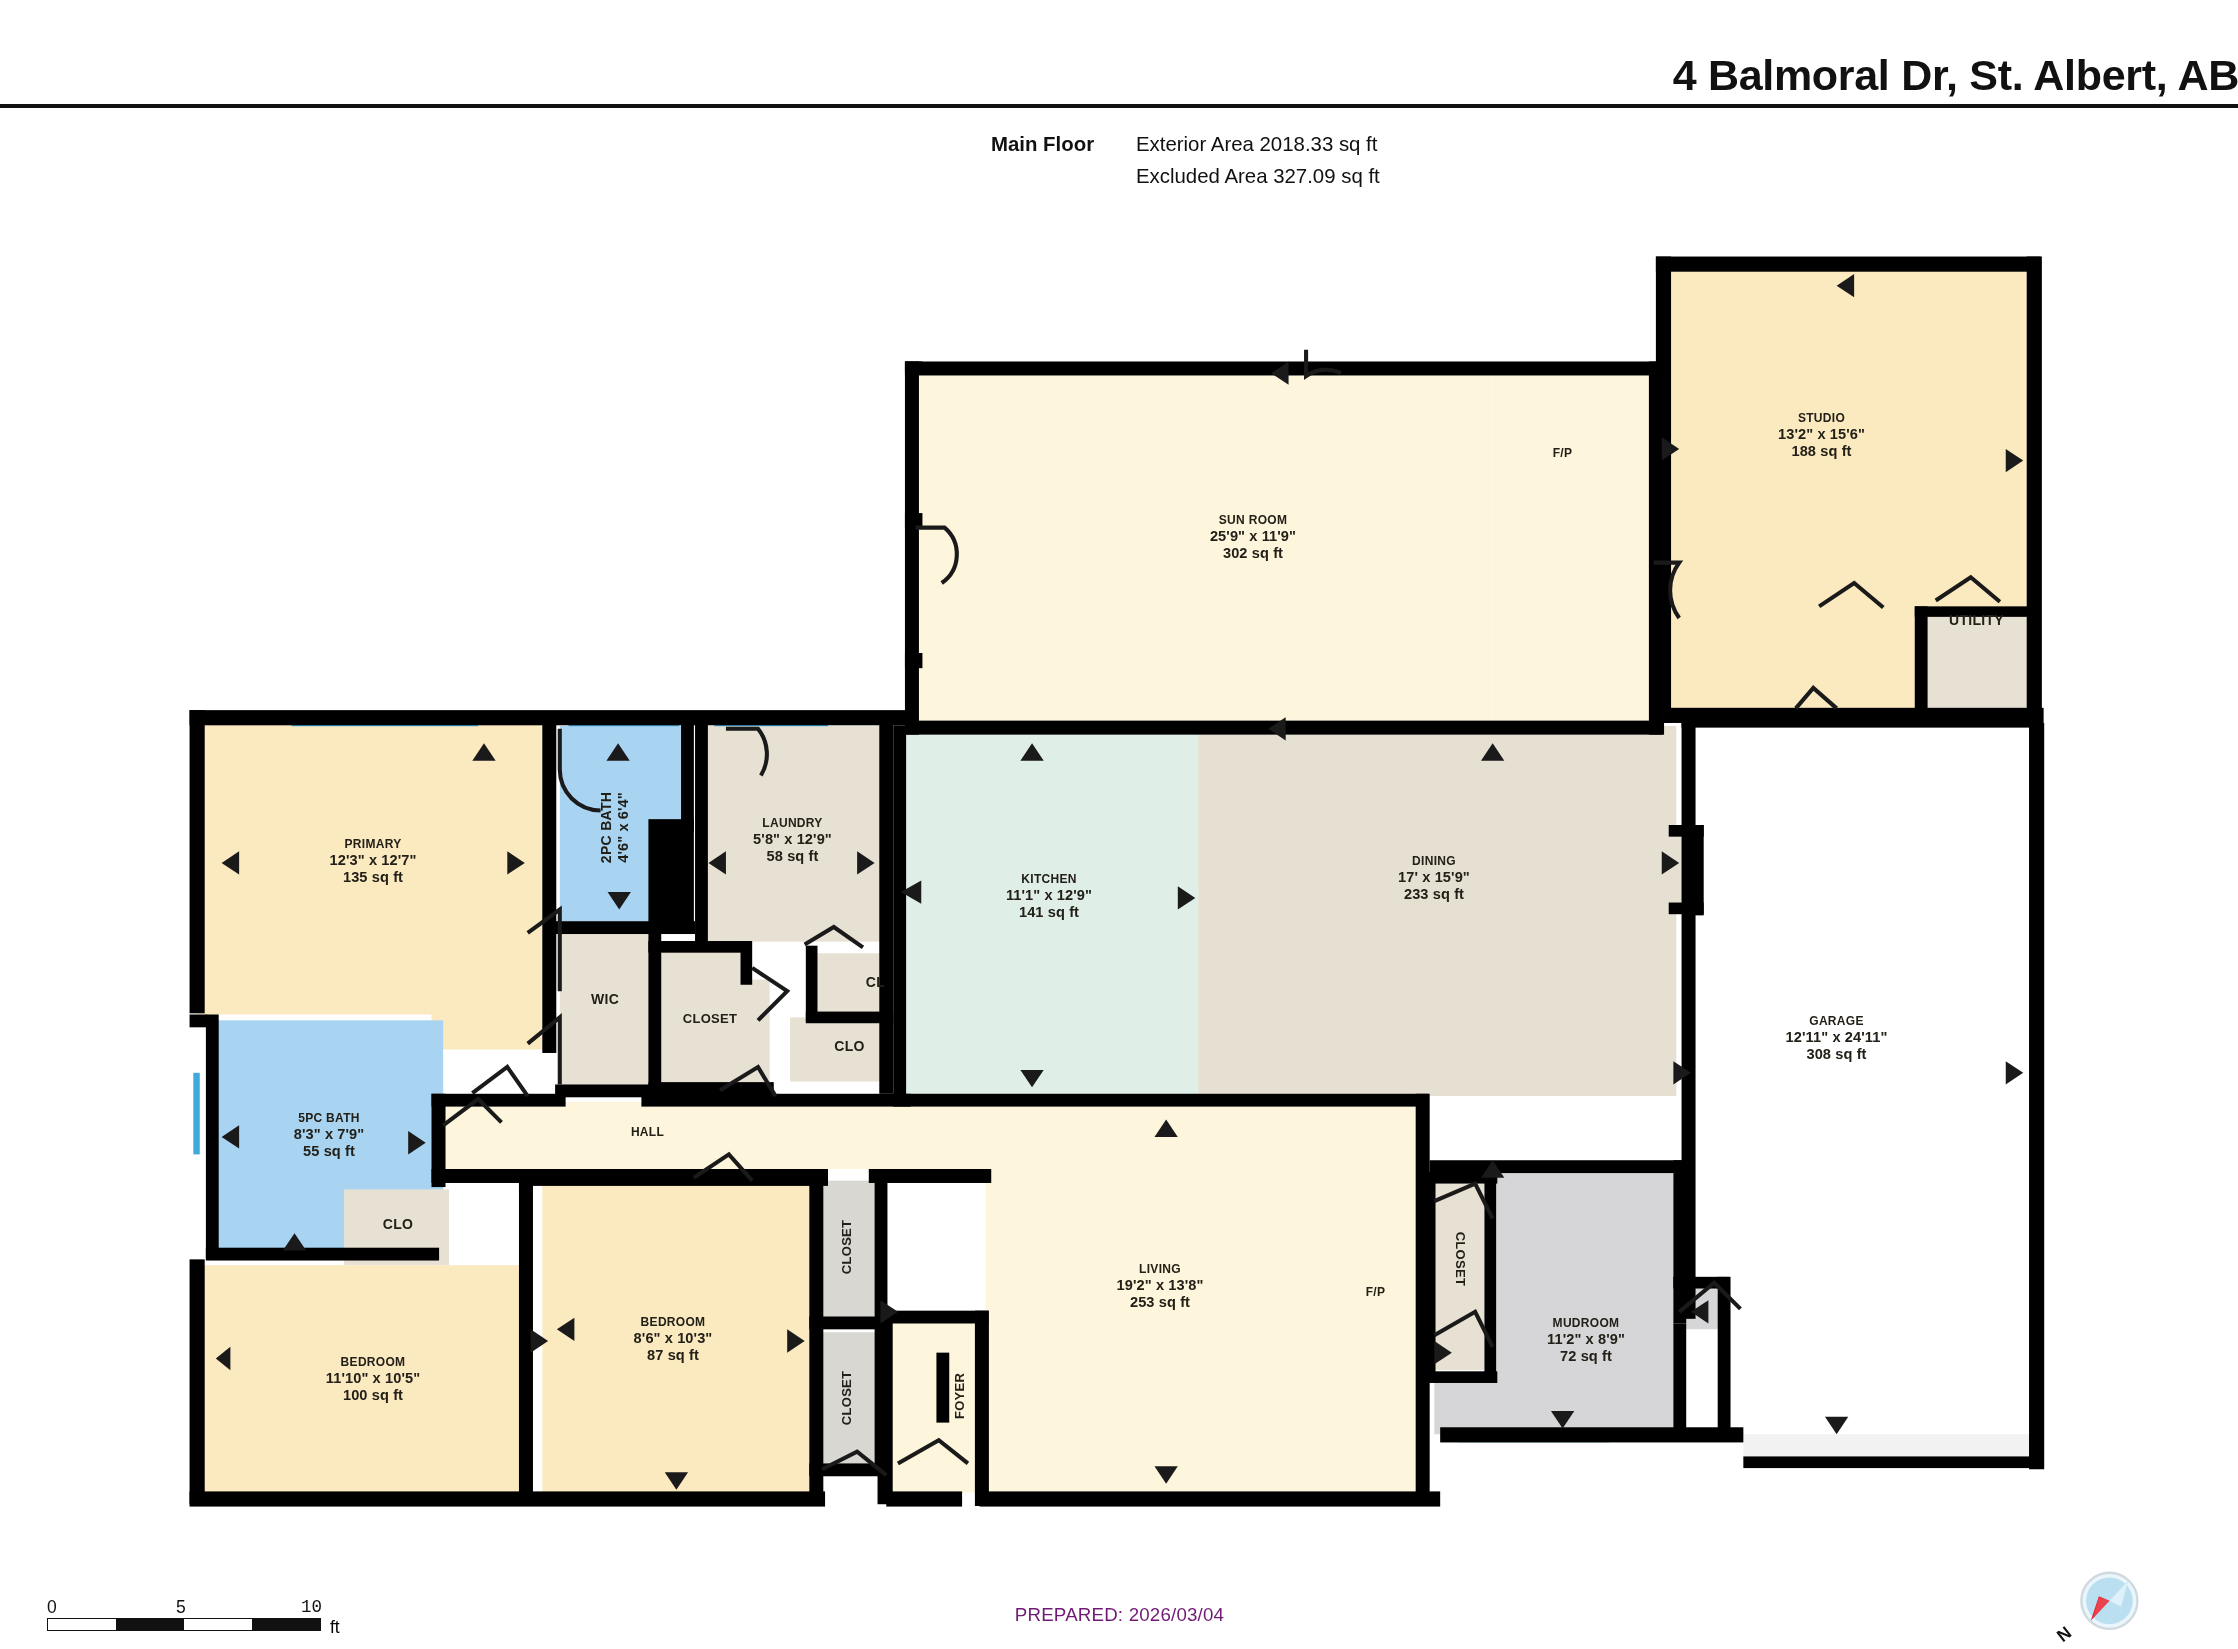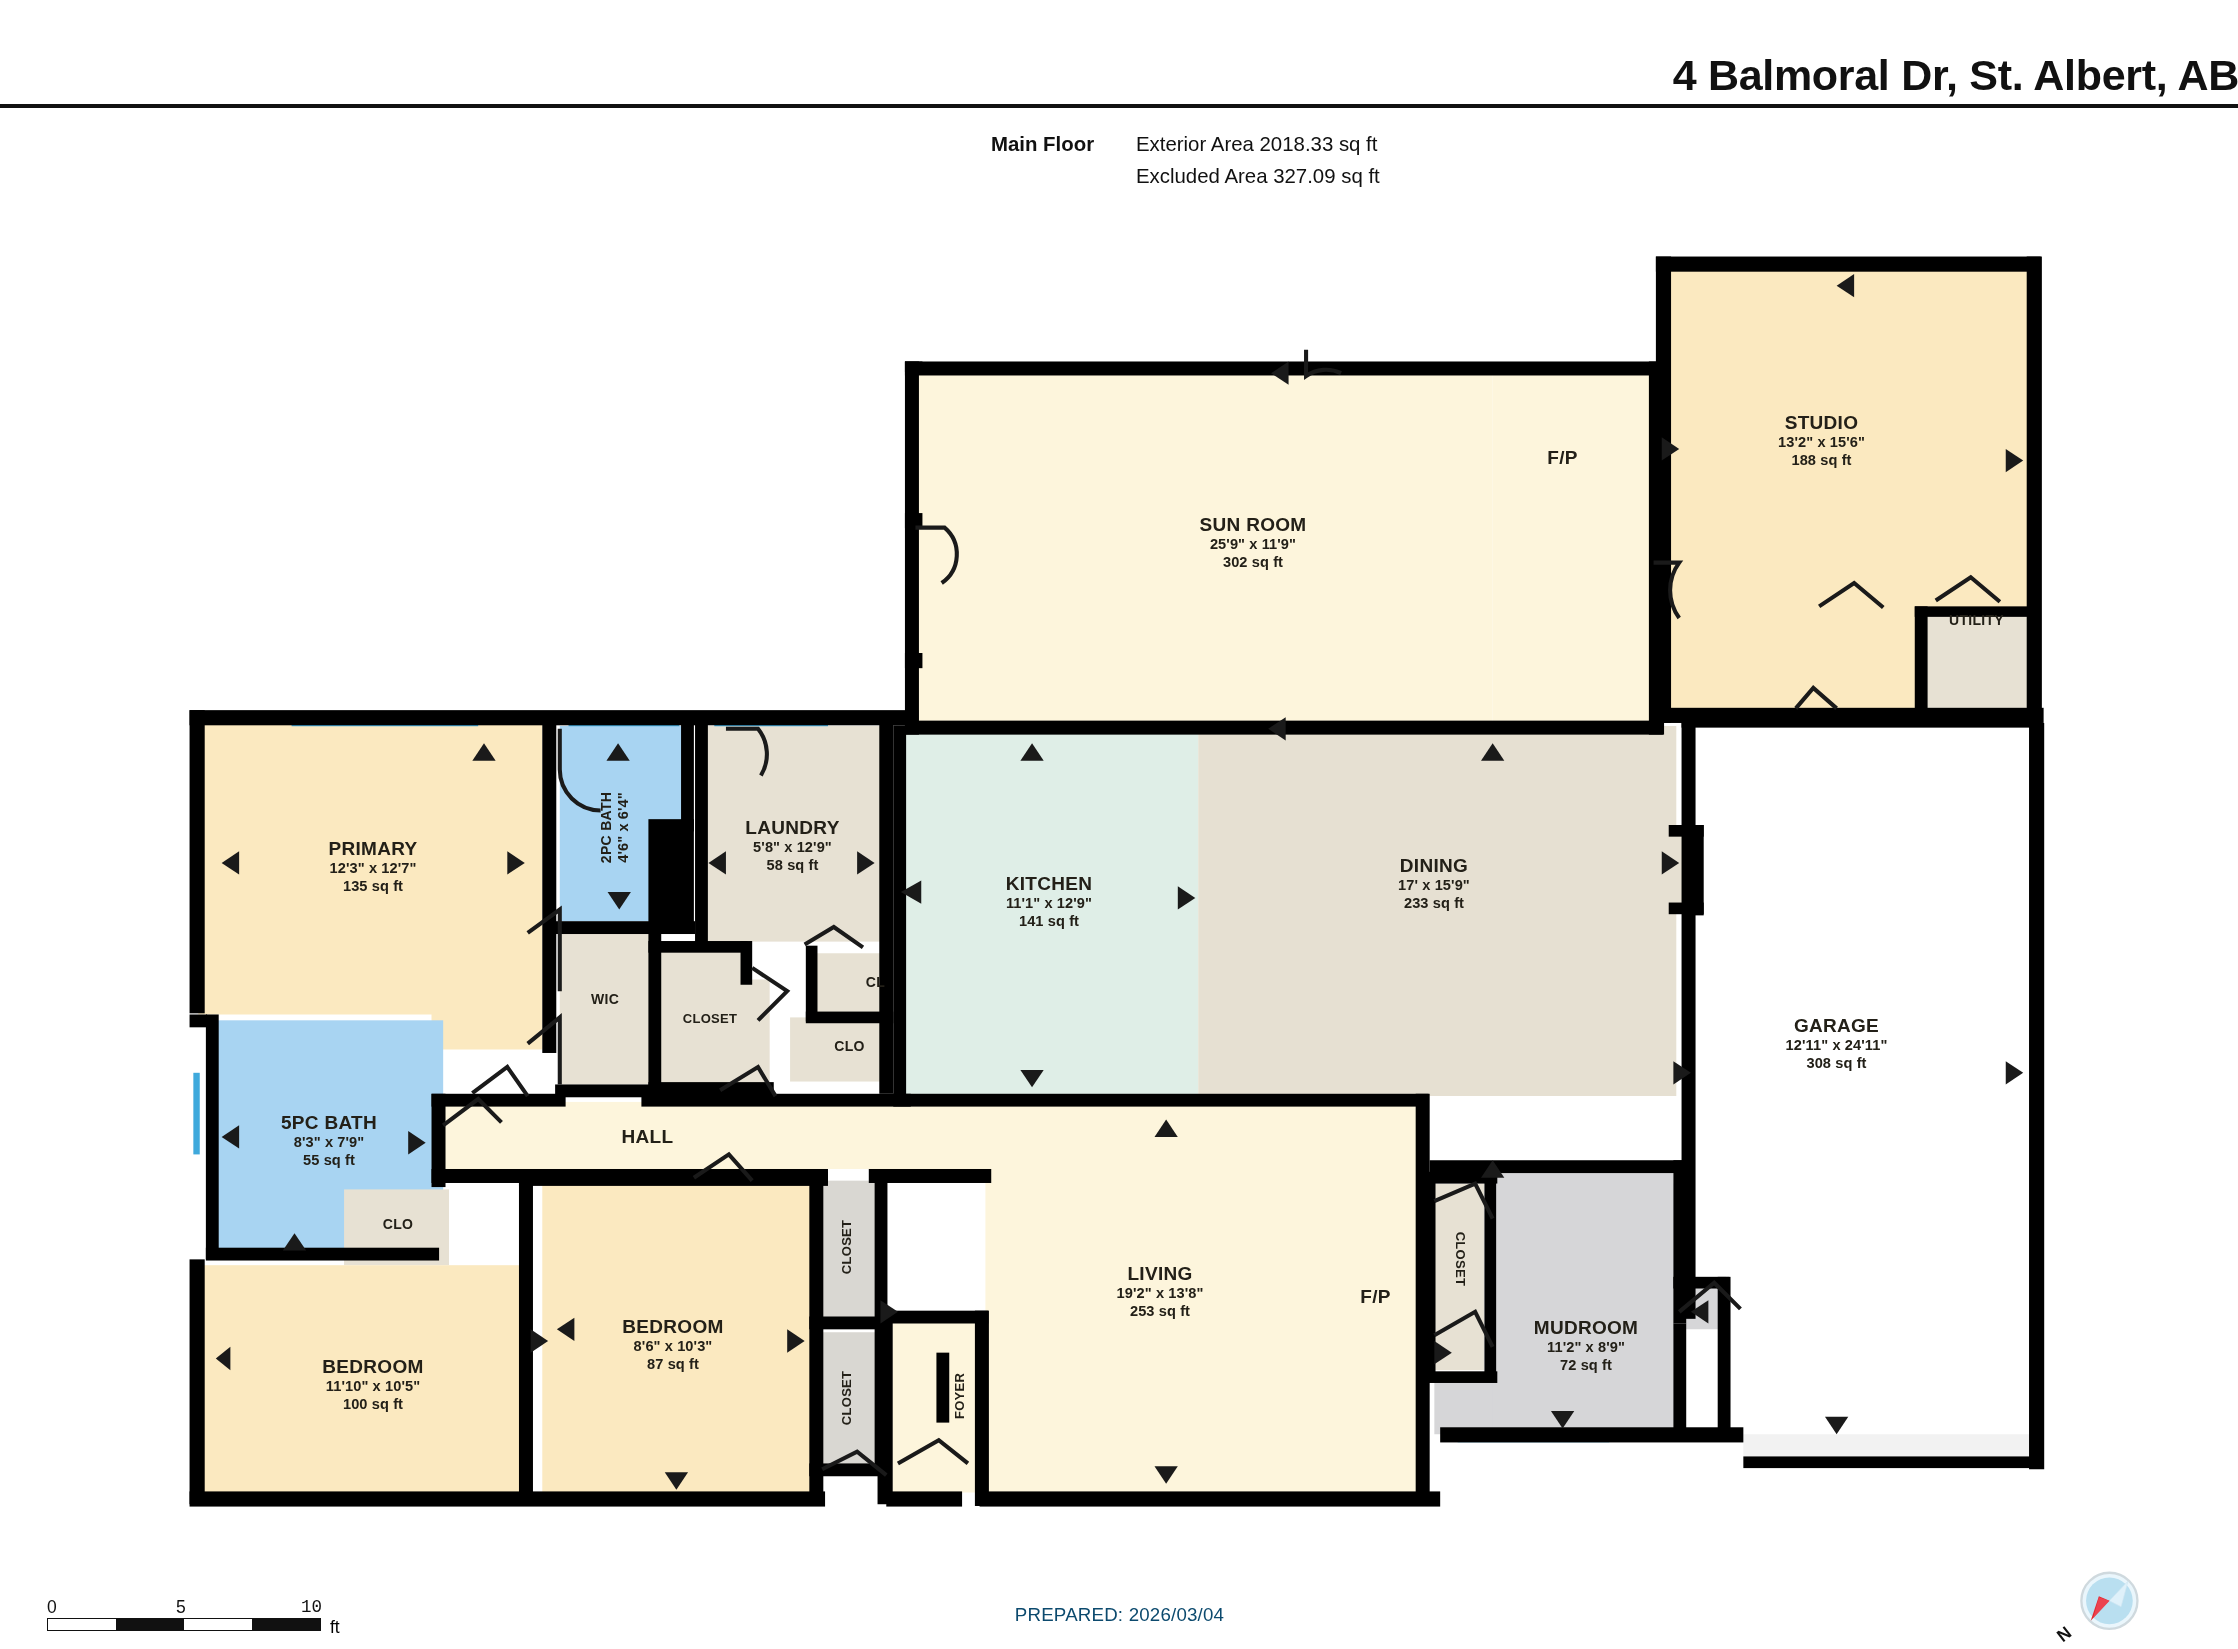--- a/index.html
+++ b/index.html
@@ -31,21 +31,21 @@
     position:absolute;left:0;top:0;width:2239px;height:1650px;
   }
   #plan svg{display:block;width:2239px;height:1650px;}
 
   
   .rlabel{
     position:absolute;text-align:center;color:#232018;
     font-size:15px;line-height:1.22;font-weight:bold;
     letter-spacing:0.1px;pointer-events:none;white-space:nowrap;
   }
-  .rlabel .rname{font-size:19px;font-weight:bold;letter-spacing:0.3px;}
+  .rlabel .rname{font-size:12px;font-weight:bold;letter-spacing:0.3px;}
   .rlabel .rdim{font-size:14.6px;font-weight:bold;}
   .rlabel .rarea{font-size:14.6px;font-weight:bold;}
   .rlabel.small .rname{font-size:14px;}
   .rlabel.tiny .rname{font-size:13px;}
   .rlabel.vert{transform:rotate(-90deg);transform-origin:center center;}
   .rlabel.vert2{transform:rotate(90deg);transform-origin:center center;}
 
   
   #scalebar{position:absolute;left:47px;top:1597px;width:303px;height:41px;}
   #scalebar .ticks{position:relative;height:20px;}
@@ -57,21 +57,21 @@
     border:1.7px solid #111;box-sizing:border-box;display:flex;
   }
   #scalebar .bar .seg{flex:1;}
   #scalebar .bar .seg.fill{background:#111;}
   #scalebar .unit{
     position:absolute;left:283px;top:20px;font-size:17.5px;color:#000000;
   }
 
   #prepared{
     position:absolute;left:0;top:1604px;width:2239px;text-align:center;
-    font-size:18.7px;color:#0c4a6e;letter-spacing:0.2px;
+    font-size:18.7px;color:#701a75;letter-spacing:0.2px;
   }
 
   #compass{position:absolute;left:2058px;top:1568px;width:111px;height:82px;}
   #compass .nlabel{
     position:absolute;left:0px;top:56px;font-size:17.5px;font-weight:bold;
     color:#111;transform:rotate(-38deg);
   }
 </style>
 </head>
 <body>

